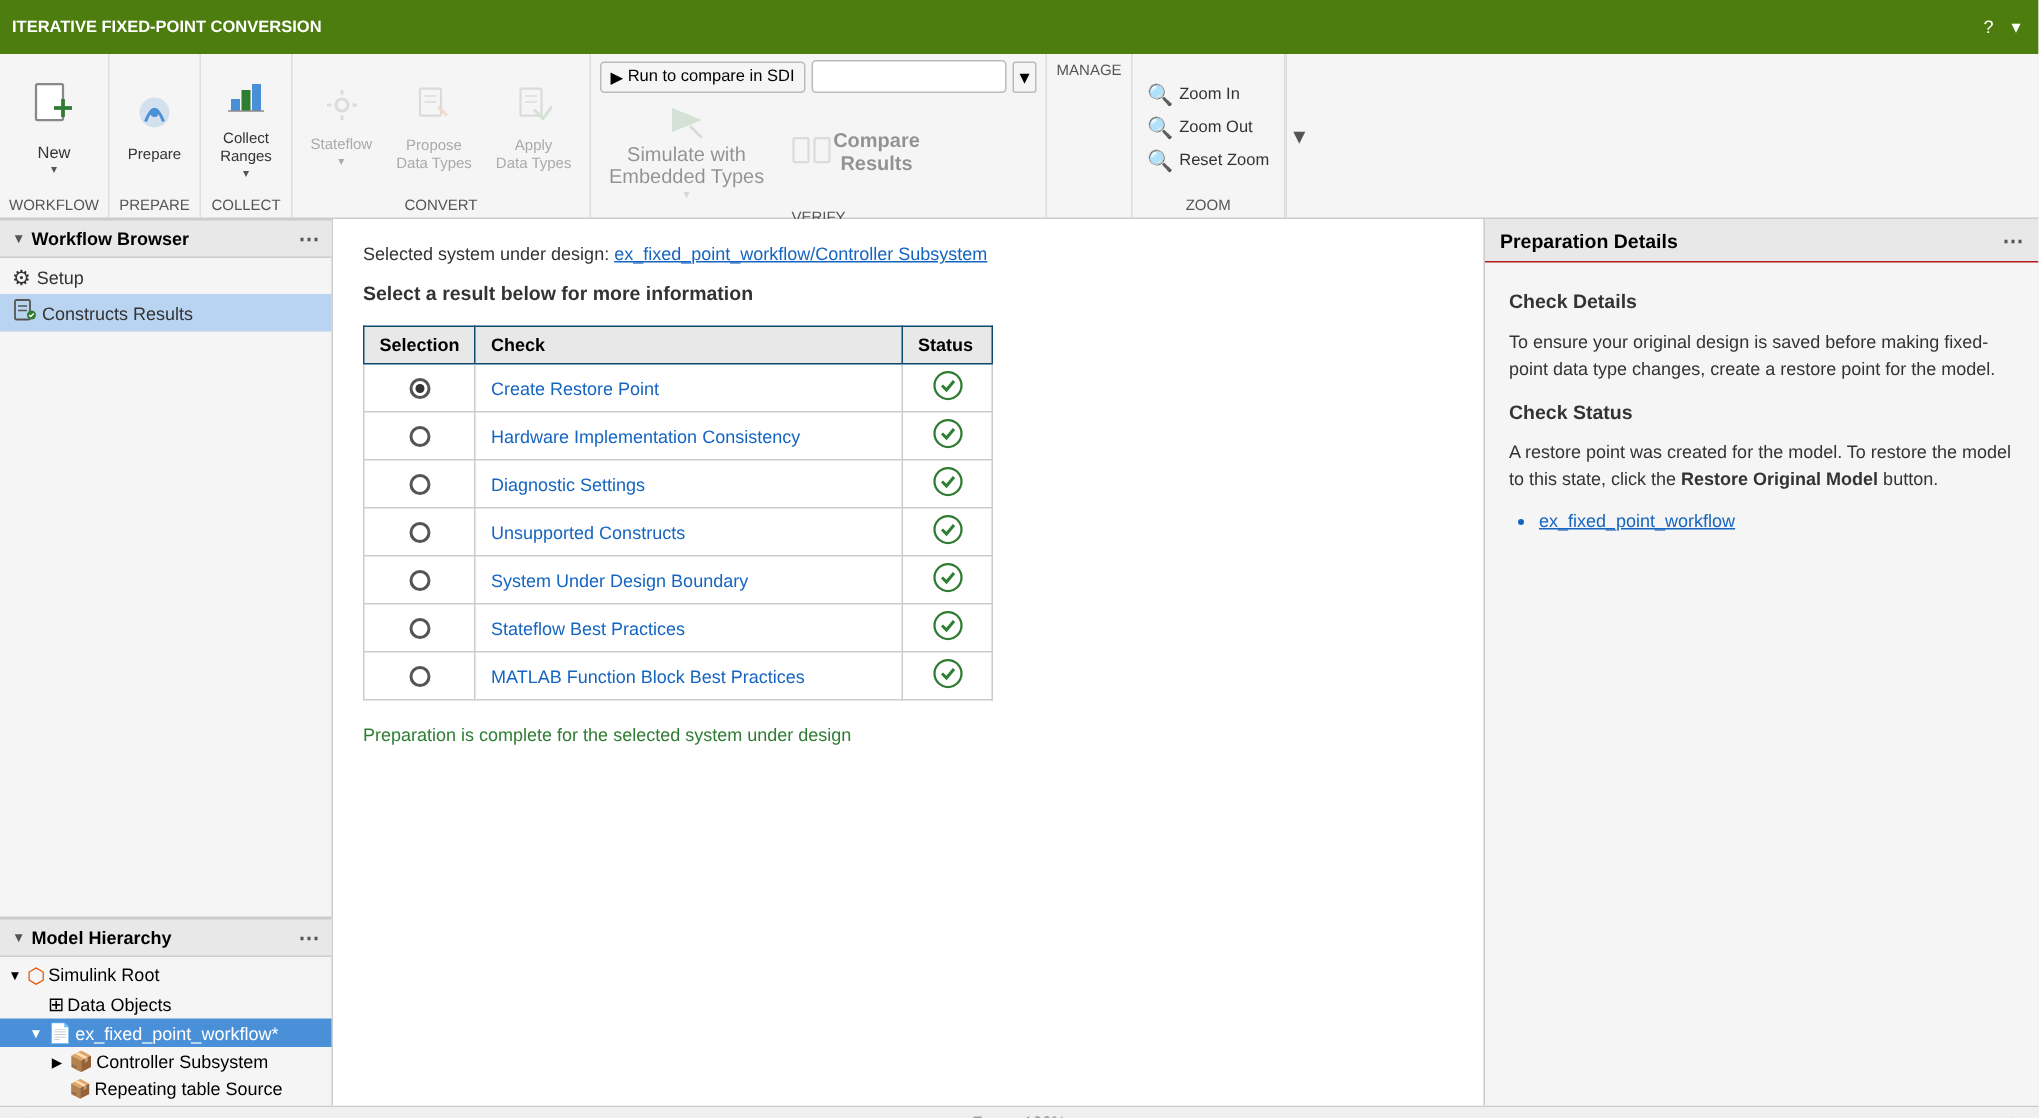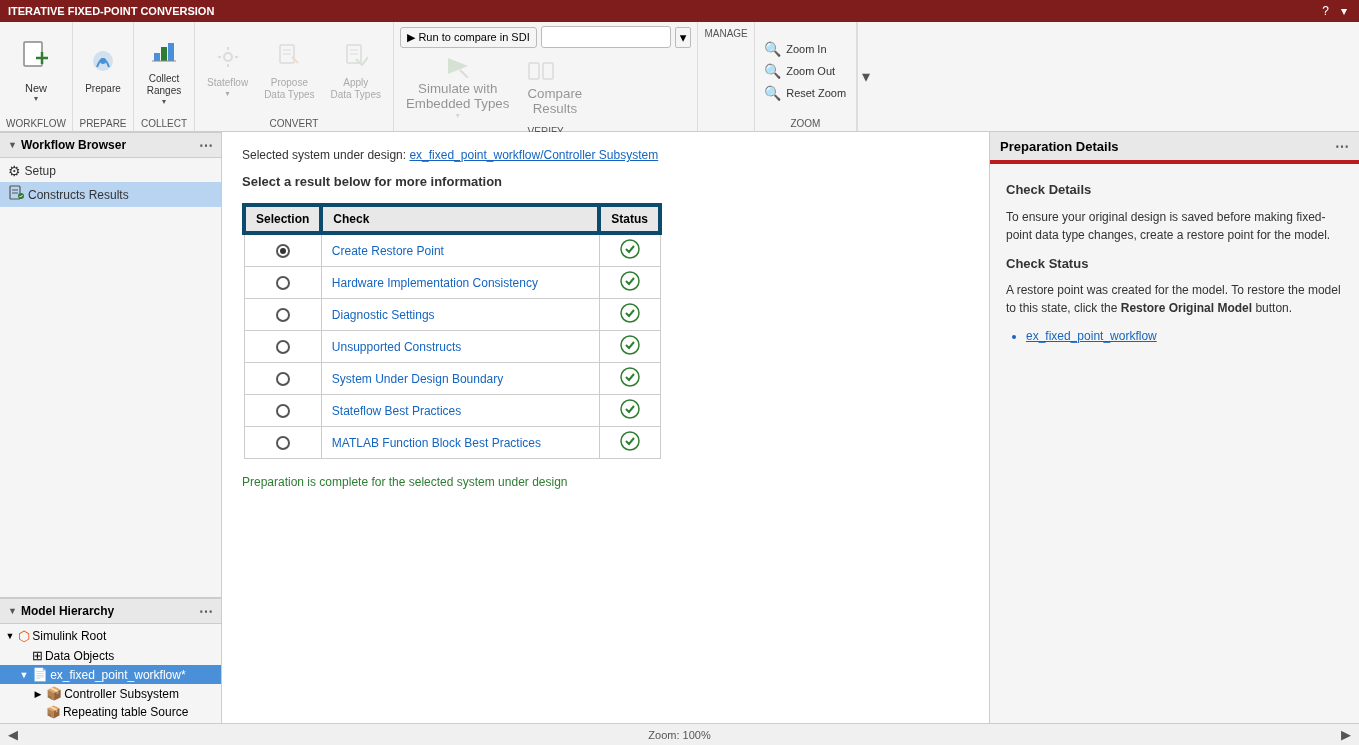--- a/index.html
+++ b/index.html
@@ -1,22 +1,22 @@
 <!DOCTYPE html>
 <html><head>
   <meta charset="utf-8">
   <style>
     * { box-sizing: border-box; margin: 0; padding: 0; }
     body { font-family: Arial, sans-serif; font-size: 12px; background: #f0f0f0; overflow: hidden; width: 1359px; height: 745px; }
 
     
     #title-bar {
-      background: #7f1d1d;
+      background: #4d7c0f;
       color: white;
-      height: 22px;
+      height: 36px;
       display: flex;
       align-items: center;
       justify-content: space-between;
       padding: 0 8px;
       font-size: 11px;
       font-weight: bold;
     }
     #title-bar-right {
       display: flex;
       gap: 4px;
@@ -139,27 +139,28 @@
       width: 130px;
       height: 22px;
     }
     .verify-bottom {
       display: flex;
       align-items: center;
       gap: 2px;
     }
     .verify-btn {
       display: flex;
-      flex-direction: column;
-      align-items: flex-start;
+      flex-direction: row;
+      align-items: center;
       padding: 3px 10px;
       cursor: pointer;
       border: none;
       background: none;
       border-radius: 3px;
+      font-weight: bold;
     }
     .verify-btn.disabled { opacity: 0.4; cursor: default; }
 
     
     .manage-section {
       display: flex;
       flex-direction: column;
       border-right: 1px solid #ddd;
       padding: 4px 6px 2px 6px;
       align-items: center;
@@ -288,21 +289,21 @@
       margin-bottom: 14px;
     }
 
     .results-table {
       border-collapse: collapse;
       width: 420px;
       margin-bottom: 16px;
     }
     .results-table th {
       background: #e8e8e8;
-      border: 4px solid #0c4a6e;
+      border: 1px solid #0c4a6e;
       padding: 5px 10px;
       text-align: left;
       font-size: 12px;
       font-weight: bold;
     }
     .results-table td {
       border: 1px solid #ccc;
       padding: 4px 10px;
       font-size: 12px;
     }
@@ -376,21 +377,21 @@
       min-width: 370px;
       border-left: 1px solid #ccc;
       background: #f5f5f5;
       display: flex;
       flex-direction: column;
       padding: 0;
     }
 
     .right-panel-header {
       background: #e8e8e8;
-      border-bottom: 4px solid #b91c1c;
+      border-bottom: 1px solid #b91c1c;
       padding: 6px 10px;
       font-size: 13px;
       font-weight: bold;
       display: flex;
       align-items: center;
       justify-content: space-between;
     }
 
     .right-panel-content {
       padding: 16px;

